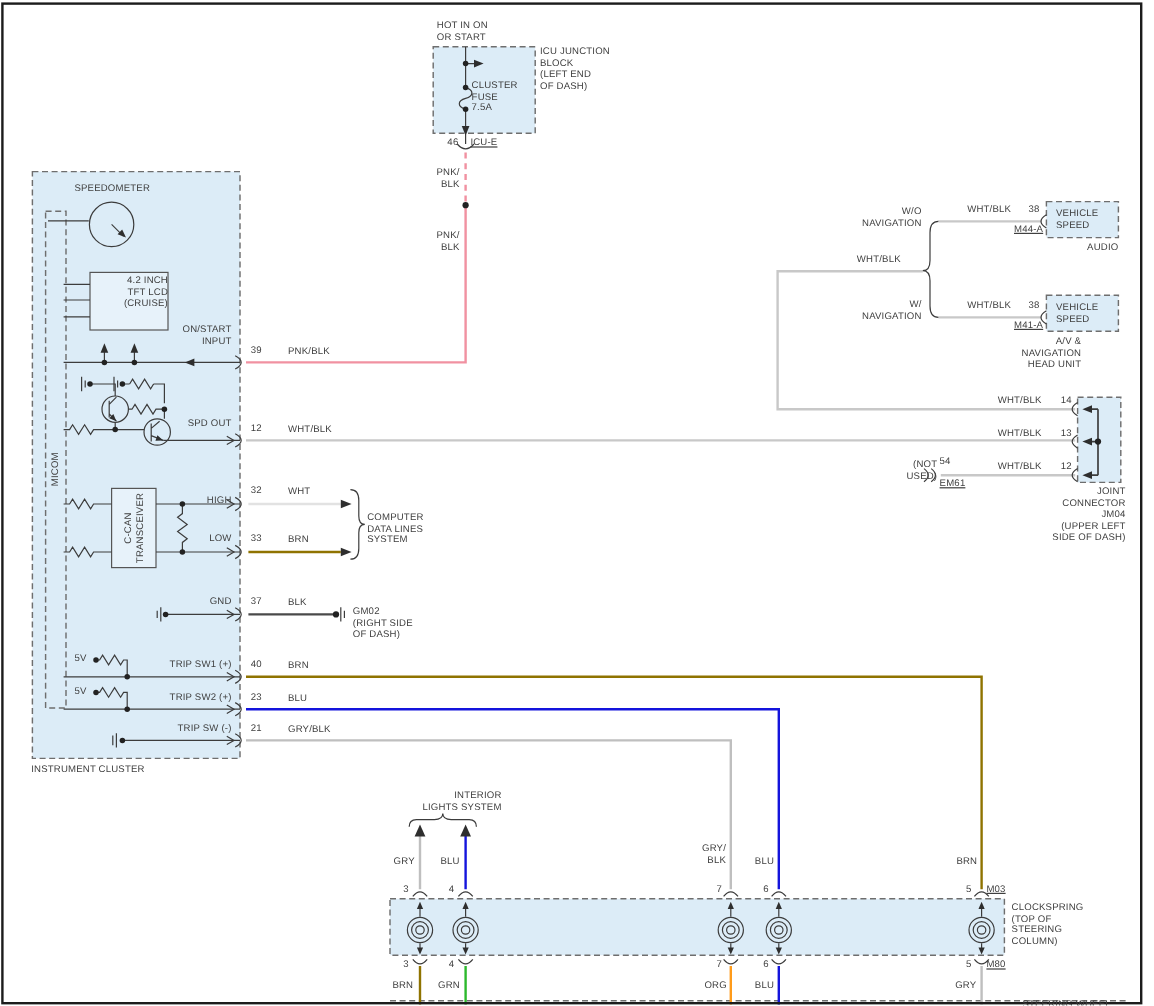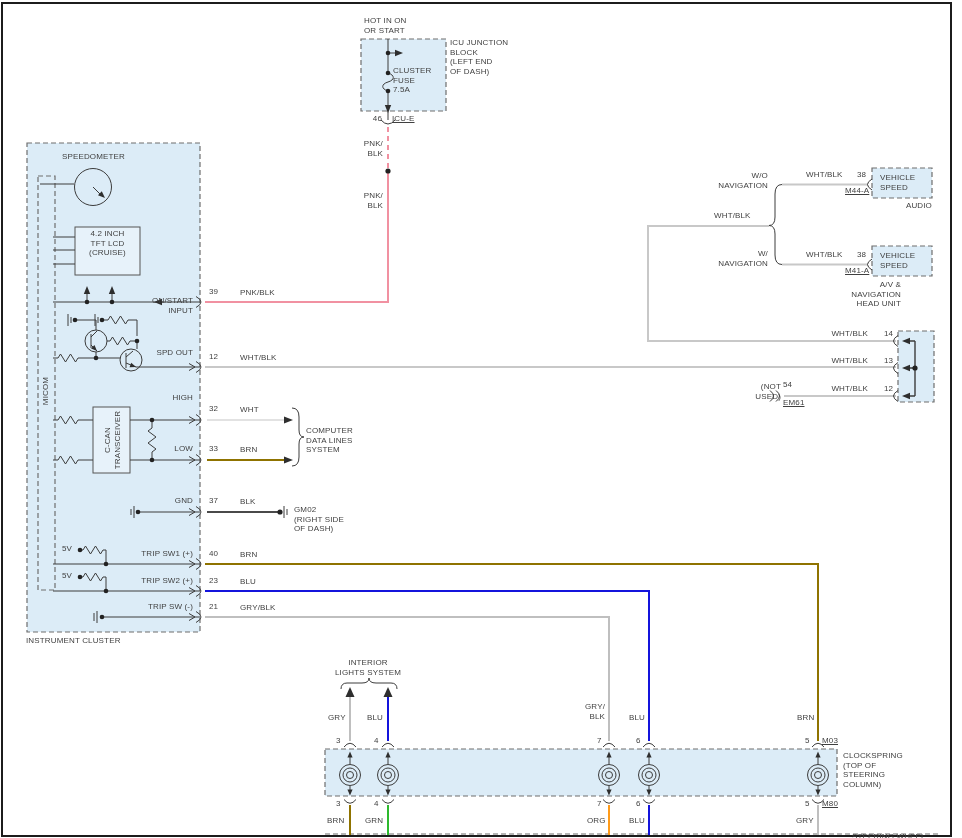--- a/index.html
+++ b/index.html
@@ -1,20 +1,20 @@
 <!DOCTYPE html>
 <html><head>
 <meta charset="utf-8">
 <style>
   html,body{margin:0;padding:0;background:#fff;width:962px;height:838px;overflow:hidden}
   #stage{position:relative;width:962px;height:838px;background:#fff;font-family:"Liberation Sans",sans-serif}
   svg{position:absolute;left:0;top:0}
   .lbl{position:absolute;font:8px/9.5px "Liberation Sans",sans-serif;color:#3f3f3f;white-space:pre-line;letter-spacing:.15px;z-index:5}
   .r{text-align:right}
-  .c{text-align:center}
+  .c{text-align:right}
   .ul{text-decoration:underline}
   .vert{transform:translate(-50%,-50%) rotate(-90deg);white-space:pre-line;text-align:center}
 </style>
 </head>
 <body>
 
 <div id="stage">
 
 <svg width="962" height="838" viewBox="0 0 962 838">
 
@@ -211,30 +211,30 @@
 <div class="lbl c" style="left:75px;top:229px;width:65px">4.2 INCH
 TFT LCD
 (CRUISE)</div>
 <div class="lbl vert" style="left:46px;top:391px">MICOM</div>
 <div class="lbl vert" style="left:112px;top:440px">C-CAN
 TRANSCEIVER</div>
 <div class="lbl" style="left:62px;top:544px">5V</div>
 <div class="lbl" style="left:62px;top:571px">5V</div>
 <div class="lbl" style="left:26px;top:636px">INSTRUMENT CLUSTER</div>
 
-<div class="lbl r" style="left:128px;top:296px;width:65px">ON/START
+<div class="lbl r" style="left:128px;top:270px;width:65px">ON/START
 INPUT</div>
 <div class="lbl" style="left:209px;top:287px">39</div>
 <div class="lbl" style="left:240px;top:288px">PNK/BLK</div>
 
 <div class="lbl r" style="left:128px;top:348px;width:65px">SPD OUT</div>
 <div class="lbl" style="left:209px;top:352px">12</div>
 <div class="lbl" style="left:240px;top:353px">WHT/BLK</div>
 
-<div class="lbl r" style="left:150px;top:393px;width:43px">HIGH</div>
+<div class="lbl r" style="left:150px;top:412px;width:43px">HIGH</div>
 <div class="lbl" style="left:209px;top:404px">32</div>
 <div class="lbl" style="left:240px;top:405px">WHT</div>
 
 <div class="lbl r" style="left:150px;top:444px;width:43px">LOW</div>
 <div class="lbl" style="left:209px;top:444px">33</div>
 <div class="lbl" style="left:240px;top:445px">BRN</div>
 
 <div class="lbl r" style="left:150px;top:496px;width:43px">GND</div>
 <div class="lbl" style="left:209px;top:496px">37</div>
 <div class="lbl" style="left:240px;top:497px">BLK</div>
@@ -283,20 +283,25 @@
 <div class="lbl r" style="left:823px;top:329px;width:45px">WHT/BLK</div>
 <div class="lbl" style="left:884px;top:329px">14</div>
 <div class="lbl r" style="left:823px;top:356px;width:45px">WHT/BLK</div>
 <div class="lbl" style="left:884px;top:356px">13</div>
 <div class="lbl r" style="left:823px;top:384px;width:45px">WHT/BLK</div>
 <div class="lbl" style="left:884px;top:384px">12</div>
 <div class="lbl r" style="left:743px;top:382px;width:38px">(NOT
 USED)</div>
 <div class="lbl" style="left:783px;top:380px">54</div>
 <div class="lbl ul" style="left:783px;top:398px">EM61</div>
+<div class="lbl r" style="left:848px;top:405px;width:90px">JOINT
+CONNECTOR
+JM04
+(UPPER LEFT
+SIDE OF DASH)</div>
 
 <div class="lbl c" style="left:318px;top:658px;width:100px">INTERIOR
 LIGHTS SYSTEM</div>
 
 <div class="lbl" style="left:328px;top:713px">GRY</div>
 <div class="lbl" style="left:367px;top:713px">BLU</div>
 <div class="lbl r" style="left:578px;top:702px;width:27px">GRY/
 BLK</div>
 <div class="lbl" style="left:629px;top:713px">BLU</div>
 <div class="lbl" style="left:797px;top:713px">BRN</div>

